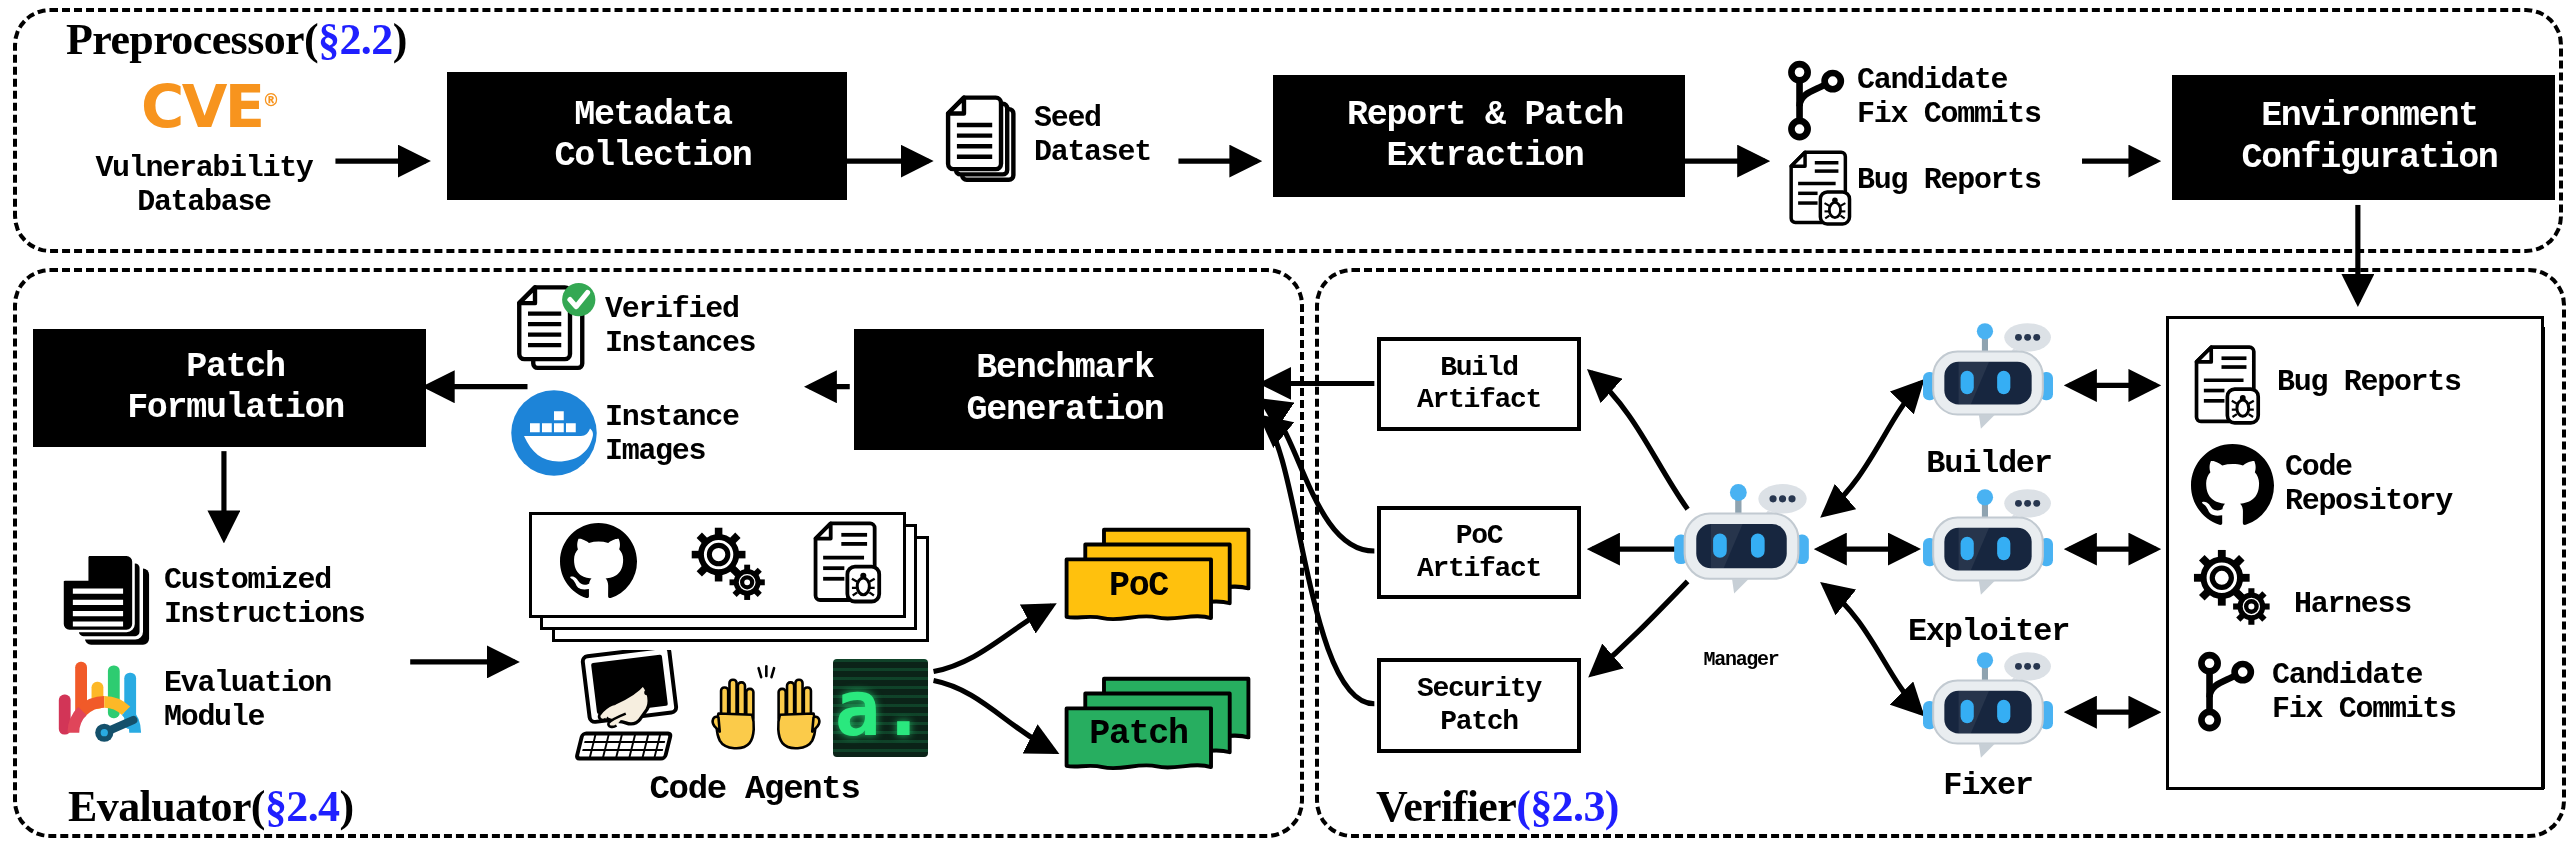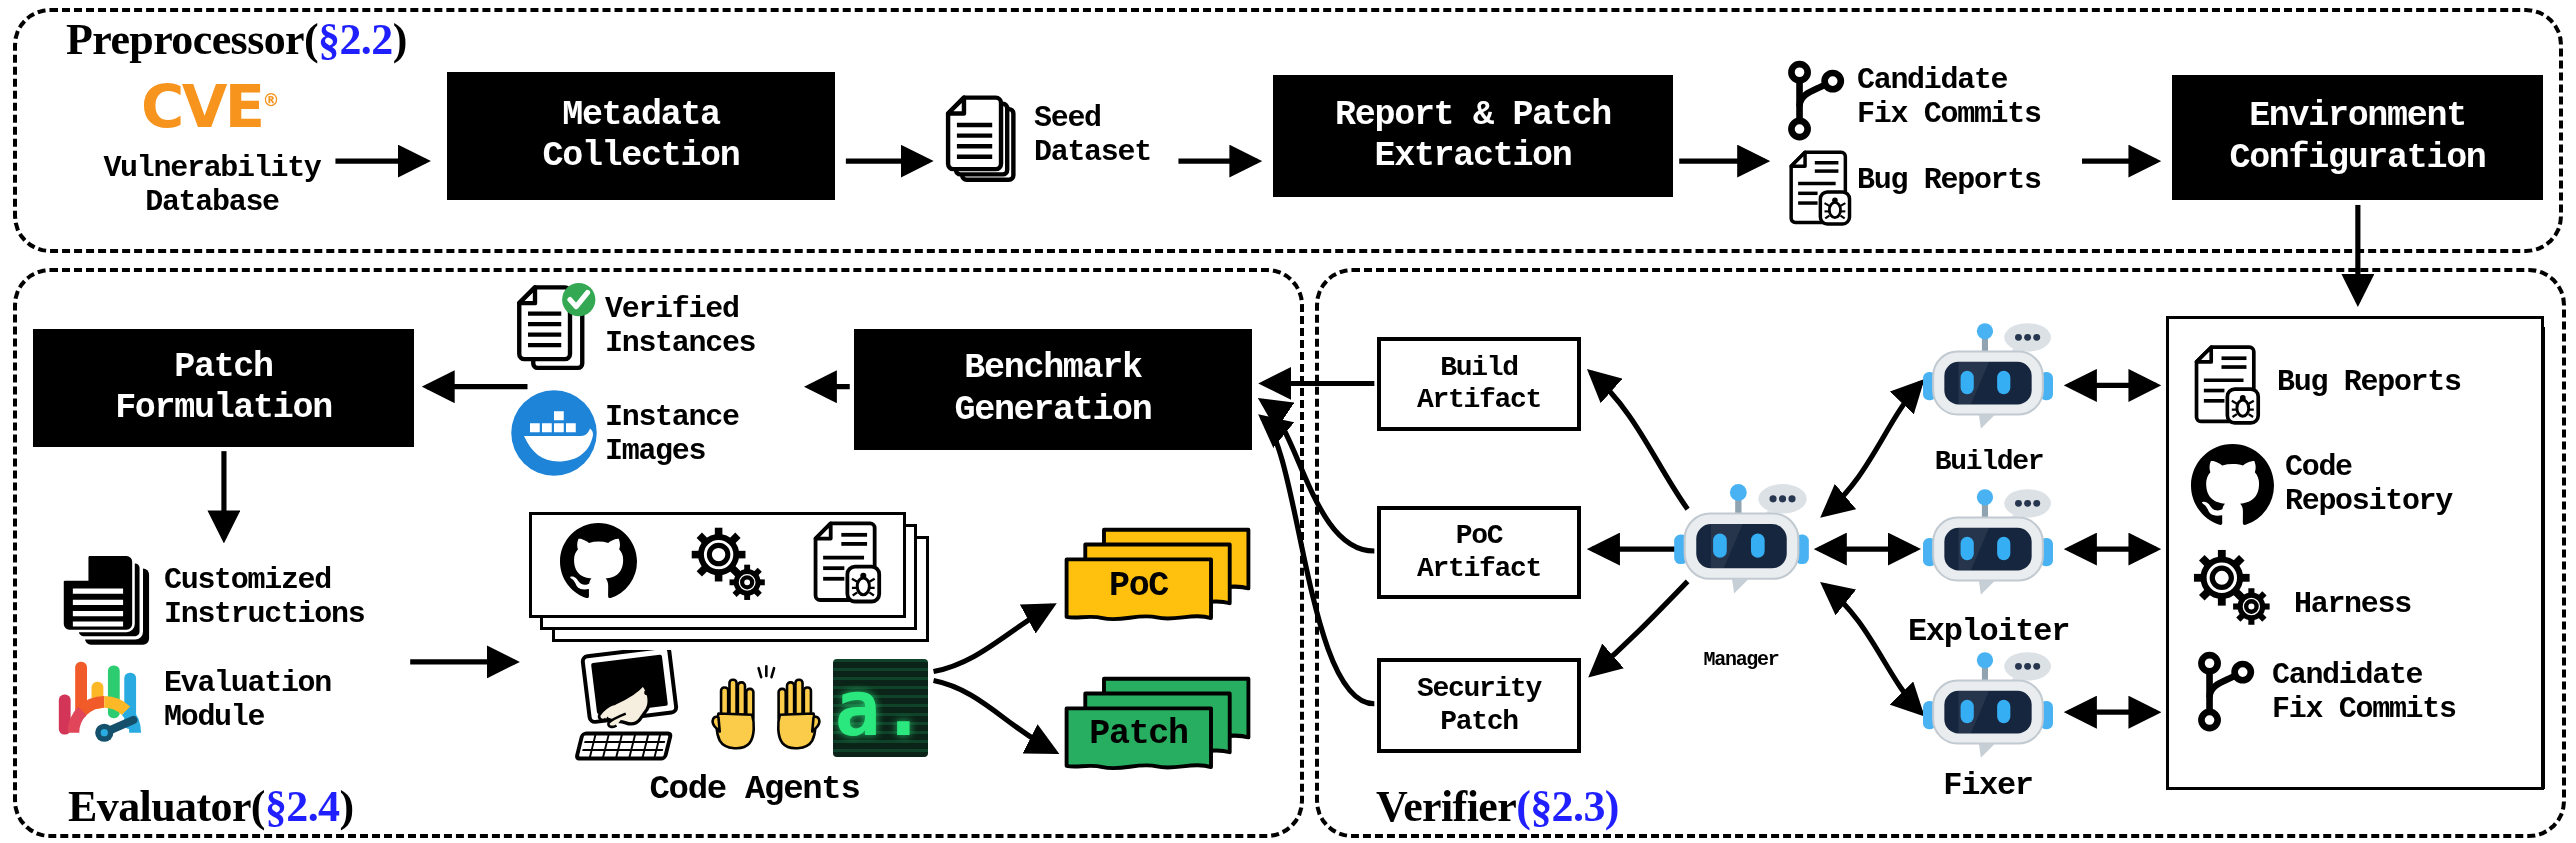--- a/index.html
+++ b/index.html
@@ -1,21 +1,21 @@
 <!DOCTYPE html>
 <html style="font-size:10.3px"><head>
 <meta charset="utf-8">
 <style>
   html,body{margin:0;padding:0;background:#fff;}
   .stage{position:relative;width:2576px;height:843px;background:#fff;overflow:hidden;
          font-family:"Liberation Mono","DejaVu Sans Mono",monospace;color:#000;border-radius:7px;}
   .abs{position:absolute;}
   .dashed-box{position:absolute;border:4.5px dashed #000;border-radius:37px;background:transparent;}
   .black-box{position:absolute;background:#000;color:#fff;display:flex;align-items:center;justify-content:center;
-             text-align:center;font-weight:700;font-size:35px;line-height:1.18;white-space:pre-line;letter-spacing:-1.3px;}
+             text-align:center;font-weight:700;font-size:35px;line-height:1.18;white-space:pre-line;letter-spacing:-1.3px;padding-left:12px;}
   .white-box{position:absolute;background:#fff;border:4.5px solid #000;display:flex;align-items:center;justify-content:center;
              text-align:center;font-weight:700;font-size:28px;line-height:1.15;white-space:pre-line;letter-spacing:-1.3px;box-sizing:border-box;}
   .mono-label{position:absolute;font-weight:700;font-size:30px;line-height:1.12;white-space:pre-line;letter-spacing:-1.3px;}
   .mono-label.center{text-align:center;}
   .section-title{position:absolute;font-family:"Liberation Serif","DejaVu Serif",serif;font-weight:700;font-size:44px;letter-spacing:-0.6px;}
   .blue{color:#1F1FFF;}
   .cve-text{position:absolute;font-family:"DejaVu Sans",sans-serif;font-weight:900;font-size:59px;color:#F7941E;letter-spacing:-2.6px;}
   .cve-reg{font-size:17px;vertical-align:super;letter-spacing:0;}
   .stack-card{position:absolute;background:#fff;border:3.9px solid #000;box-sizing:border-box;}
   .folder-label{position:absolute;font-weight:700;font-size:35px;text-align:center;letter-spacing:-1.3px;}
@@ -97,21 +97,21 @@
   <div class="section-title node abs" style="left:68px;top:781px;">
     <span>Evaluator</span><span>(</span><span class="blue">§2.4</span><span>)</span>
   </div>
   <div class="section-title node abs" style="left:1376px;top:781px;">
     <span>Verifier</span><span class="blue">(</span><span class="blue">§2.3</span><span class="blue">)</span>
   </div>
 
   <div class="cve-text node" style="left:141px;top:72px;">
     <span>CVE</span><span class="cve-reg">®</span>
   </div>
-  <div class="mono-label center node" style="left:80px;top:152px;width:264px;">Vulnerability
+  <div class="mono-label center node" style="left:72px;top:152px;width:264px;">Vulnerability
 Database</div>
 
   <div class="black-box node" style="left:447px;top:72px;width:388px;height:128px;">Metadata
 Collection</div>
 
   <svg class="abs node" style="left:942px;top:95px;" width="81" height="90" viewBox="0 0 90 102">
     <rect x="22" y="16" width="58" height="80" rx="5" fill="#fff" stroke="#000" stroke-width="5"></rect>
     <rect x="15" y="10" width="58" height="80" rx="5" fill="#fff" stroke="#000" stroke-width="5"></rect>
     <path d="M24,3 H60 A6,6 0 0 1 66,9 V78 A6,6 0 0 1 60,84 H12 A6,6 0 0 1 6,78 V21 Z" fill="#fff" stroke="#000" stroke-width="5" stroke-linejoin="round"></path>
     <path d="M24,3 L24,21 L6,21 Z" fill="#fff" stroke="#000" stroke-width="5" stroke-linejoin="round"></path>
@@ -377,21 +377,21 @@
 Patch</div>
 
   <svg class="abs node" style="left:1673px;top:482px;" width="137" height="121" viewBox="0 0 130 115" xmlns:xlink="http://www.w3.org/1999/xlink">
       <use xlink:href="#robot" href="#robot"></use>
     </svg>
   <div class="mono-label center node" style="left:1657px;top:609px;width:168px;font-size:20px;margin-top:40px;">Manager</div>
 
   <svg class="abs node" style="left:1922px;top:321px;" width="132" height="117" viewBox="0 0 130 115" xmlns:xlink="http://www.w3.org/1999/xlink">
       <use xlink:href="#robot" href="#robot"></use>
     </svg>
-  <div class="mono-label center node" style="left:1918px;top:446px;width:142px;font-size:28px;">Builder</div>
+  <div class="mono-label center node" style="left:1918px;top:446px;width:142px;font-size:32px;">Builder</div>
 
   <svg class="abs node" style="left:1922px;top:487px;" width="132" height="117" viewBox="0 0 130 115" xmlns:xlink="http://www.w3.org/1999/xlink">
       <use xlink:href="#robot" href="#robot"></use>
     </svg>
   <div class="mono-label center node" style="left:1898px;top:614px;width:181px;font-size:32px;">Exploiter</div>
 
   <svg class="abs node" style="left:1922px;top:650px;" width="132" height="117" viewBox="0 0 130 115" xmlns:xlink="http://www.w3.org/1999/xlink">
       <use xlink:href="#robot" href="#robot"></use>
     </svg>
   <div class="mono-label center node" style="left:1922px;top:768px;width:132px;font-size:32px;">Fixer</div>

